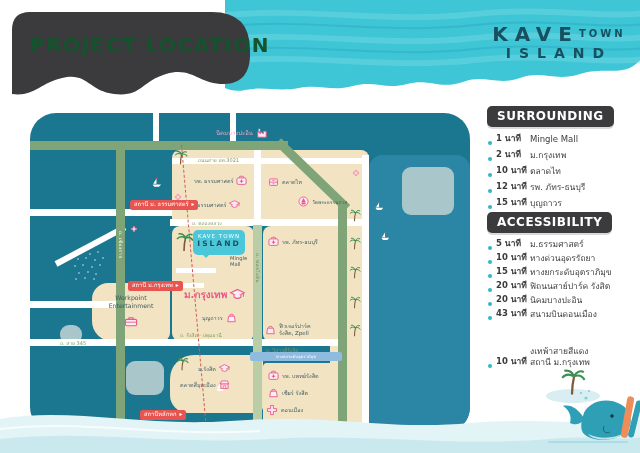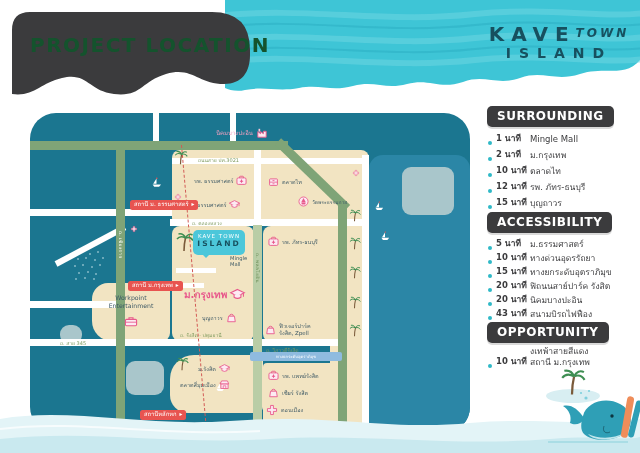--- a/index.html
+++ b/index.html
@@ -7,21 +7,21 @@
         font-family:"DejaVu Sans","Liberation Sans",sans-serif;}
   svg{display:block;}
 
   
   .hdr-svg{position:absolute;left:0;top:0;z-index:6;}
   .hdr-title{position:absolute;left:30px;top:33px;z-index:7;color:#14532d;font-size:20px;
              font-weight:bold;letter-spacing:1.5px;}
   .brand-svg{position:absolute;left:225px;top:0;z-index:4;}
   .brand{position:absolute;left:484px;top:22px;z-index:5;color:#17505f;text-align:center;width:150px;}
   .brand .l1{font-size:20px;letter-spacing:7px;font-weight:600;}
-  .brand .l1 .town{font-size:12px;letter-spacing:3px;font-weight:600;vertical-align:4px;font-style:italic;}
+  .brand .l1 .town{font-size:10px;letter-spacing:3px;font-weight:600;vertical-align:4px;}
   .brand .l2{font-size:14px;letter-spacing:8px;font-weight:600;margin-top:-1px;}
 
   
   .sec-badge{position:absolute;z-index:8;background:#3b3b3d;color:#fff;font-weight:bold;
              font-size:12px;letter-spacing:.5px;padding:3px 10px 4px;border-radius:5px;
              box-shadow:0 2px 0 rgba(0,0,0,.15);}
   .li{position:absolute;z-index:8;display:flex;align-items:flex-end;width:150px;}
   .li .dot{width:4px;height:4px;border-radius:50%;background:#2fb9c7;margin:4px 4px 0 0;flex:none;}
   .li .t{width:34px;flex:none;font-size:8.5px;font-weight:bold;color:#3b3b3d;}
   .li .p{font-size:8.5px;color:#3b3b3d;line-height:1.3;}
@@ -443,24 +443,23 @@
       <span class="p">ฟิถนนสาย์ปาร์ค รังสิต</span>
     </div>
   <div class="li" style="left:488px;top:292px">
       <span class="dot"></span>
       <span class="t">20 นาที</span>
       <span class="p">นิคมบางปะอิน</span>
     </div>
   <div class="li" style="left:488px;top:306px">
       <span class="dot"></span>
       <span class="t">43 นาที</span>
-      <span class="p">สนามบิรถไฟฟือง</span>
-    </div>
-
-  <div class="sec-badge" style="left:487px;top:322px">OPPORTUNITY</div>
+      <span class="p">สนามบินดอนเมือง</span>
+    </div>
+
   <div class="li" style="left:488px;top:346px">
     <span class="dot"></span>
     <span class="t">10 นาที</span>
     <span class="p"><span>งเทพ้าสายสีแดง</span><span class="p2">สถานี ม.กรุงเทพ</span></span>
   </div>
 
   <svg class="illus" width="152" height="112" viewBox="0 0 152 112">
     <ellipse cx="85" cy="58" rx="27" ry="7" fill="#d8eef2"></ellipse>
     <g>
         <use href="#sym-palm" x="70" y="30" width="28" height="28"></use>

